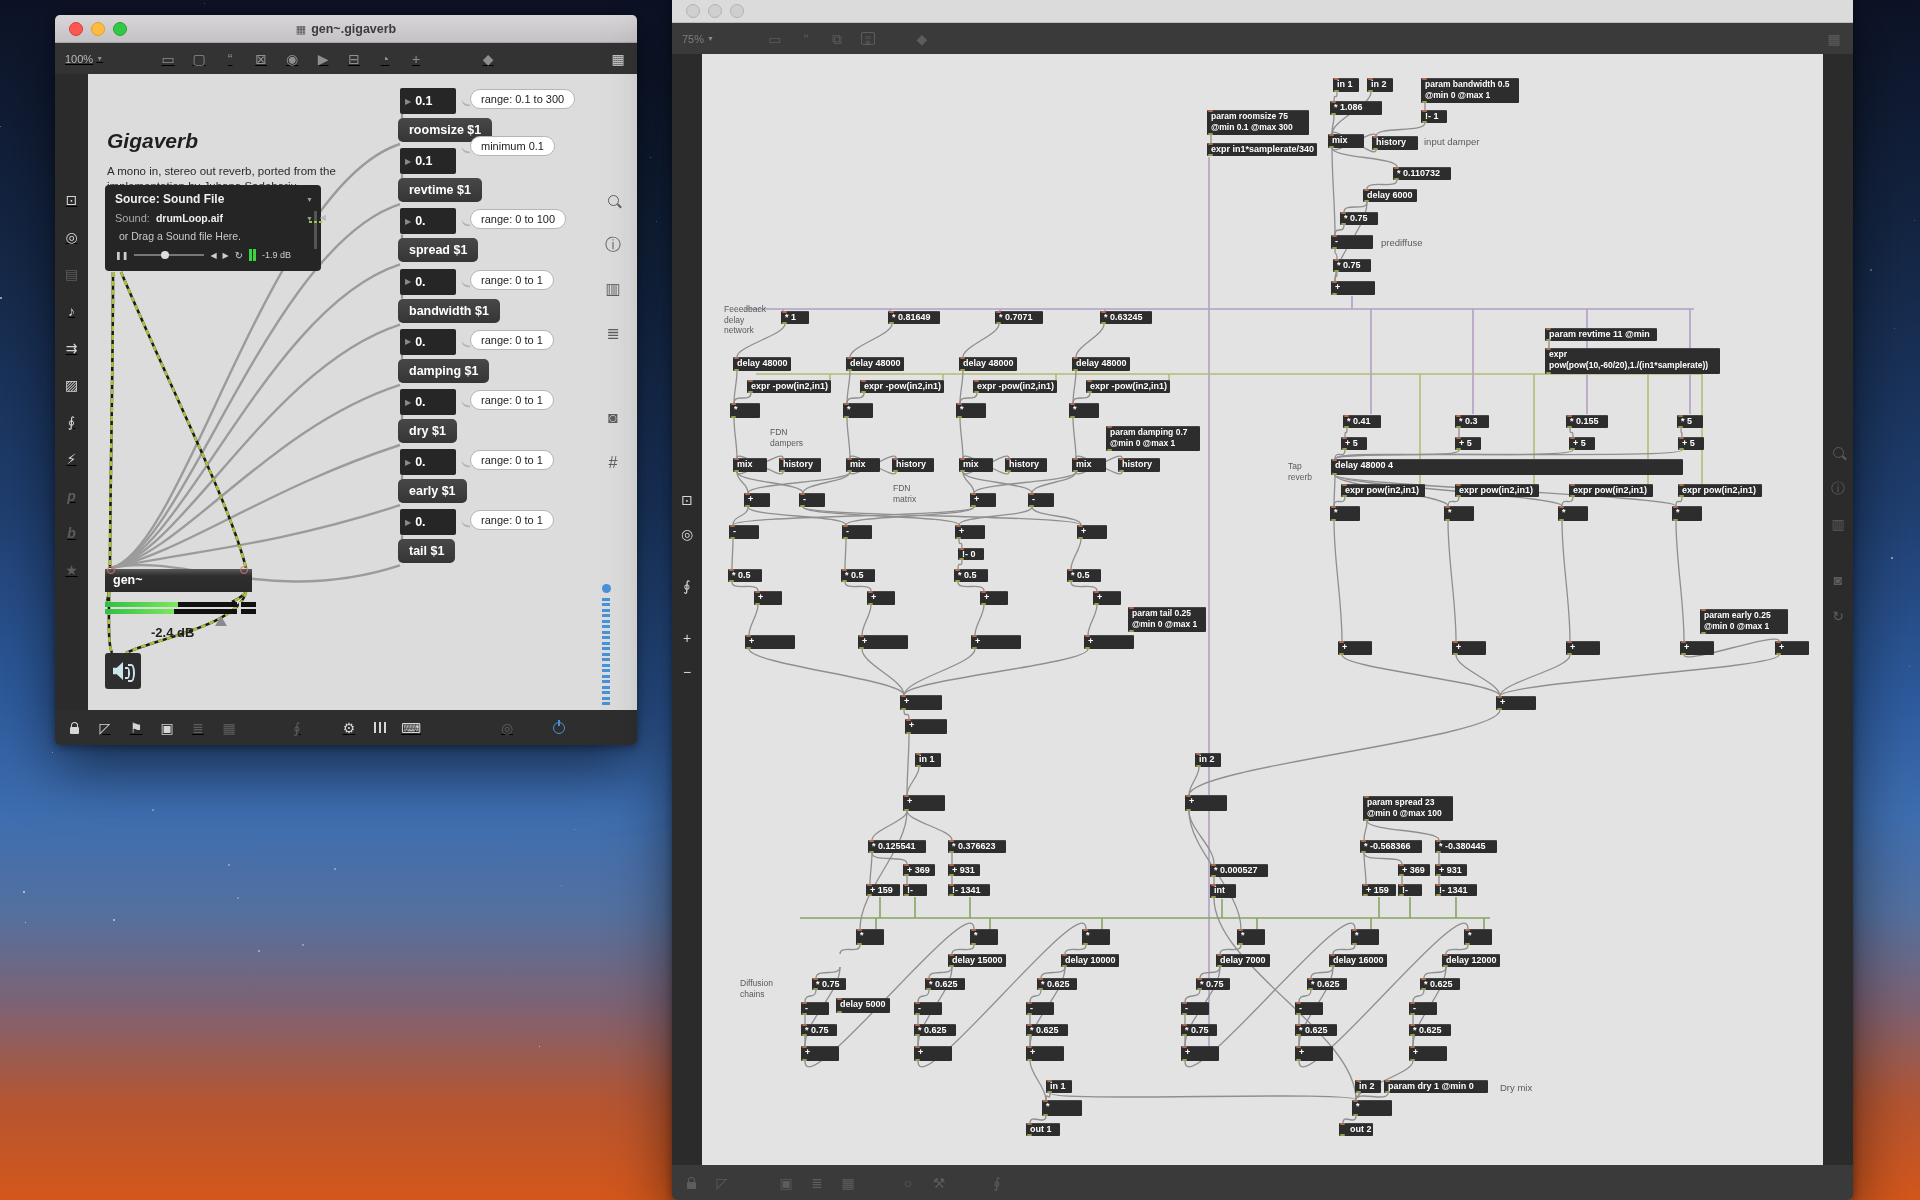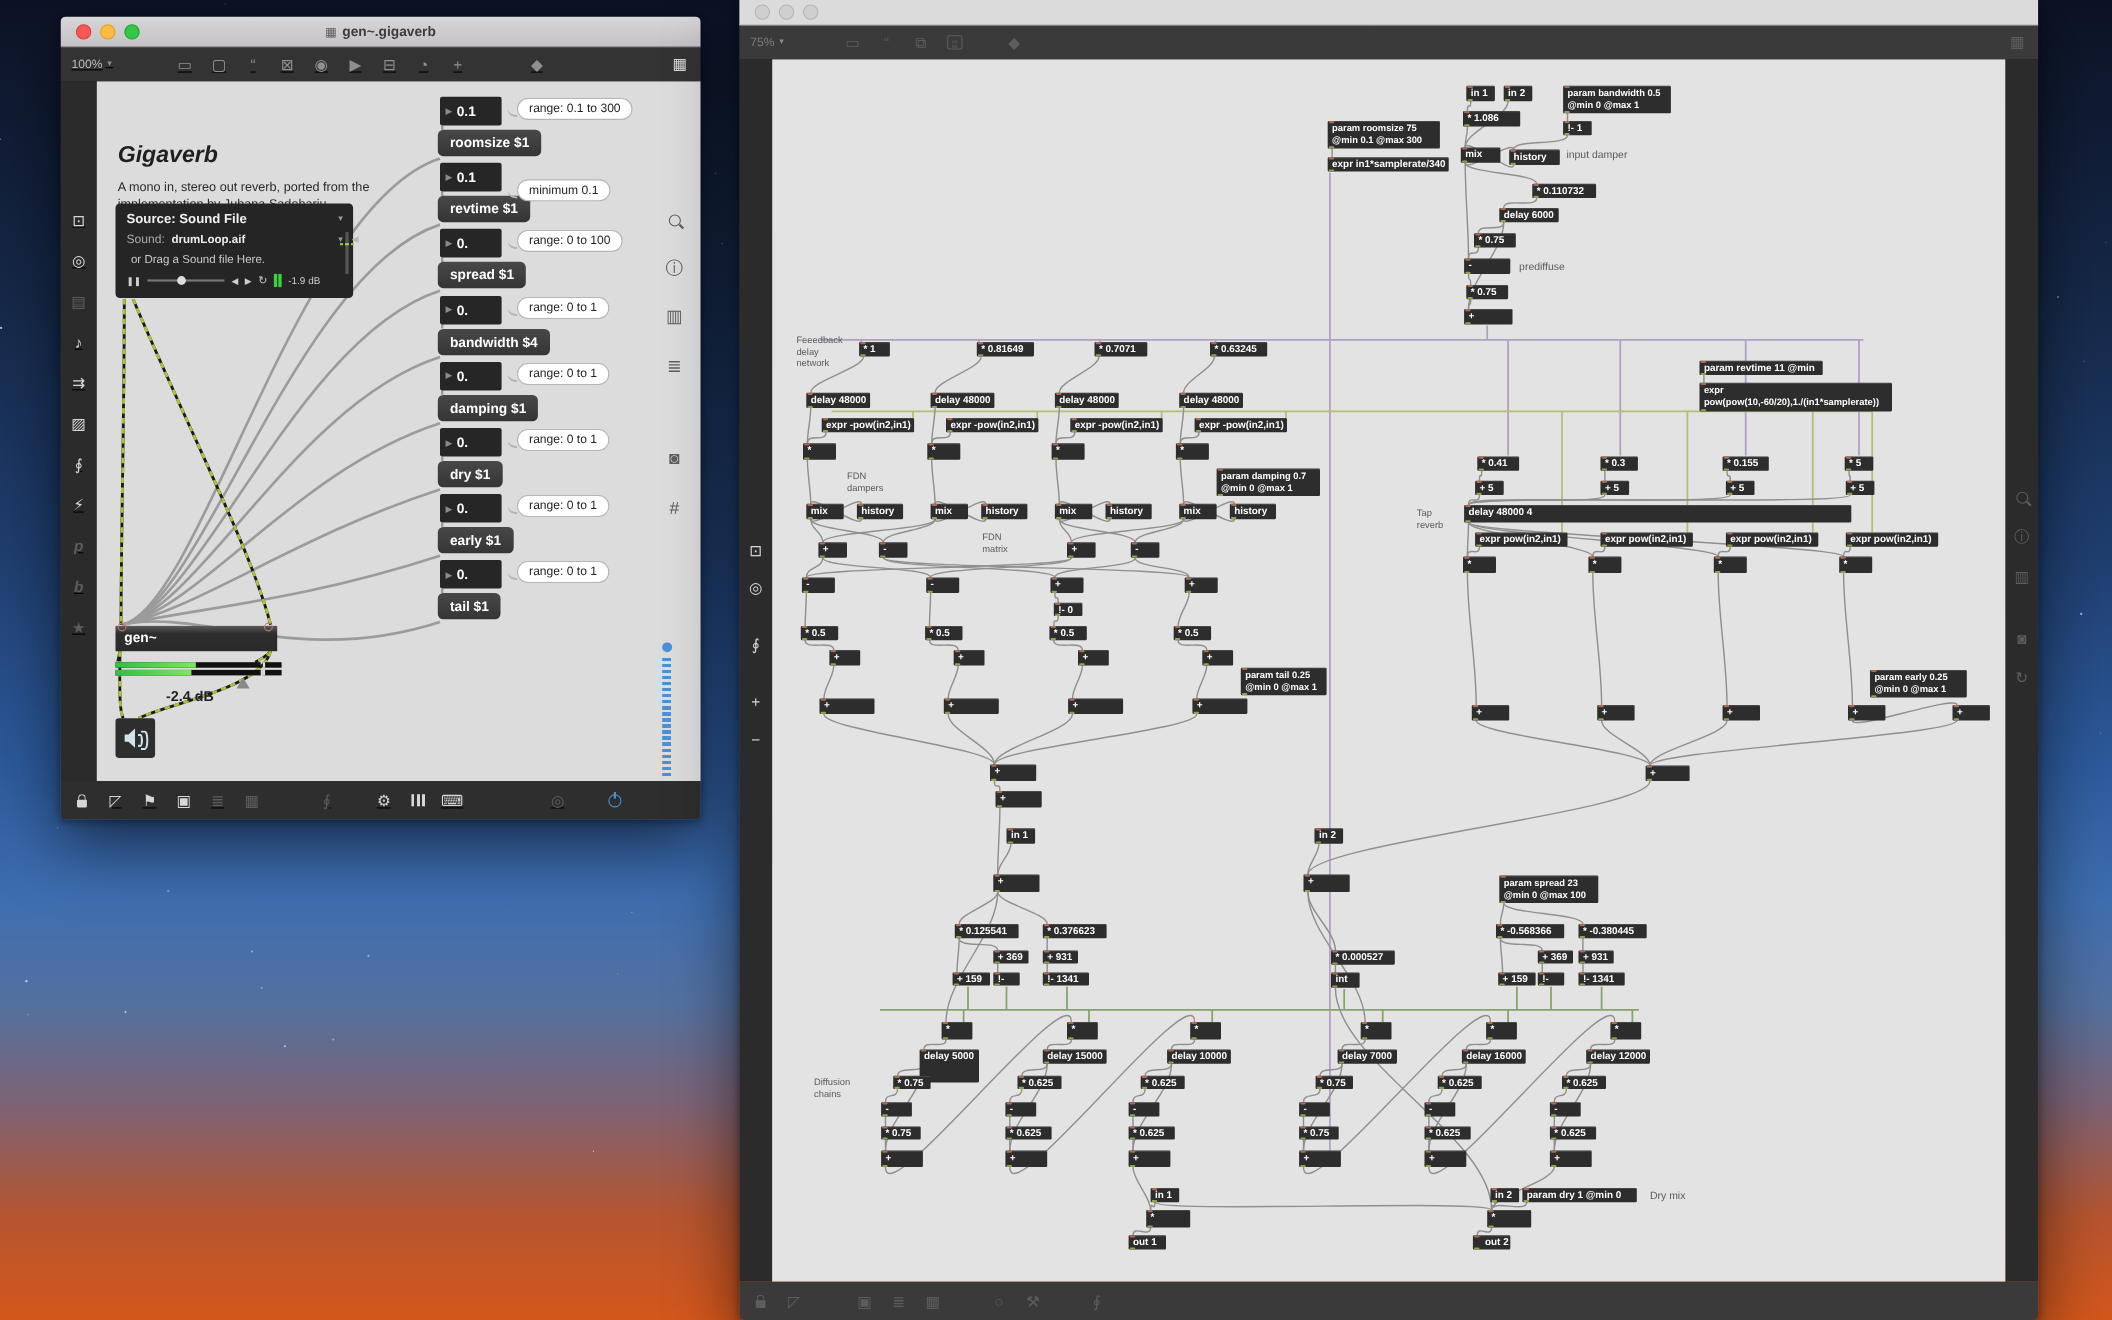--- a/index.html
+++ b/index.html
@@ -339,32 +339,32 @@
               <span class="tri">▶</span>
               <span>0.1</span>
             </div>
             <div class="msgbox" style="left: 310px; top: 44px;">roomsize $1</div>
             <div class="bubble" style="left: 382px; top: 15px;">range: 0.1 to 300</div>
             <div class="numbox" style="left: 312px; top: 74.2px;">
               <span class="tri">▶</span>
               <span>0.1</span>
             </div>
             <div class="msgbox" style="left: 310px; top: 104.2px;">revtime $1</div>
-            <div class="bubble" style="left: 382px; top: 89px;">minimum 0.1</div>
+            <div class="bubble" style="left: 382px; top: 62px;">minimum 0.1</div>
             <div class="numbox" style="left: 312px; top: 134.4px;">
               <span class="tri">▶</span>
               <span>0.</span>
             </div>
             <div class="msgbox" style="left: 310px; top: 164.4px;">spread $1</div>
             <div class="bubble" style="left: 382px; top: 135.4px;">range: 0 to 100</div>
             <div class="numbox" style="left: 312px; top: 194.6px;">
               <span class="tri">▶</span>
               <span>0.</span>
             </div>
-            <div class="msgbox" style="left: 310px; top: 224.6px;">bandwidth $4</div>
+            <div class="msgbox" style="left: 310px; top: 224.6px;">bandwidth $1</div>
             <div class="bubble" style="left: 382px; top: 195.6px;">range: 0 to 1</div>
             <div class="numbox" style="left: 312px; top: 254.8px;">
               <span class="tri">▶</span>
               <span>0.</span>
             </div>
             <div class="msgbox" style="left: 310px; top: 284.8px;">damping $1</div>
             <div class="bubble" style="left: 382px; top: 255.8px;">range: 0 to 1</div>
             <div class="numbox" style="left: 312px; top: 315px;">
               <span class="tri">▶</span>
               <span>0.</span>
@@ -783,21 +783,21 @@
             <div class="nd" style="left: 658px; top: 786px; width: 62px; height: 13px;">* -0.568366</div>
             <div class="nd" style="left: 733px; top: 786px; width: 62px; height: 13px;">* -0.380445</div>
             <div class="nd" style="left: 696px; top: 810px; width: 32px; height: 12px;">+ 369</div>
             <div class="nd" style="left: 733px; top: 810px; width: 32px; height: 12px;">+ 931</div>
             <div class="nd" style="left: 660px; top: 830px; width: 34px; height: 12px;">+ 159</div>
             <div class="nd" style="left: 696px; top: 830px; width: 24px; height: 12px;">!-</div>
             <div class="nd" style="left: 733px; top: 830px; width: 42px; height: 12px;">!- 1341</div>
             <div class="nd cmt" style="left: 38px; top: 924px; width: 50px; height: 24px; font-size: 8.5px; line-height: 10.5px;">Diffusion
 chains</div>
             <div class="nd" style="left: 154px; top: 875px; width: 28px; height: 16px;">*</div>
-            <div class="nd" style="left: 134px; top: 900px; width: 54px; height: 30px;">delay 5000</div>
+            <div class="nd" style="left: 134px; top: 944px; width: 54px; height: 15px;">delay 5000</div>
             <div class="nd" style="left: 110px; top: 924px; width: 34px; height: 12px;">* 0.75</div>
             <div class="nd" style="left: 99px; top: 948px; width: 28px; height: 13px;">-</div>
             <div class="nd" style="left: 99px; top: 970px; width: 36px; height: 12px;">* 0.75</div>
             <div class="nd" style="left: 99px; top: 992px; width: 38px; height: 15px;">+</div>
             <div class="nd" style="left: 268px; top: 875px; width: 28px; height: 16px;">*</div>
             <div class="nd" style="left: 246px; top: 900px; width: 58px; height: 13px;">delay 15000</div>
             <div class="nd" style="left: 223px; top: 924px; width: 40px; height: 12px;">* 0.625</div>
             <div class="nd" style="left: 212px; top: 948px; width: 28px; height: 13px;">-</div>
             <div class="nd" style="left: 212px; top: 970px; width: 42px; height: 12px;">* 0.625</div>
             <div class="nd" style="left: 212px; top: 992px; width: 38px; height: 15px;">+</div>

